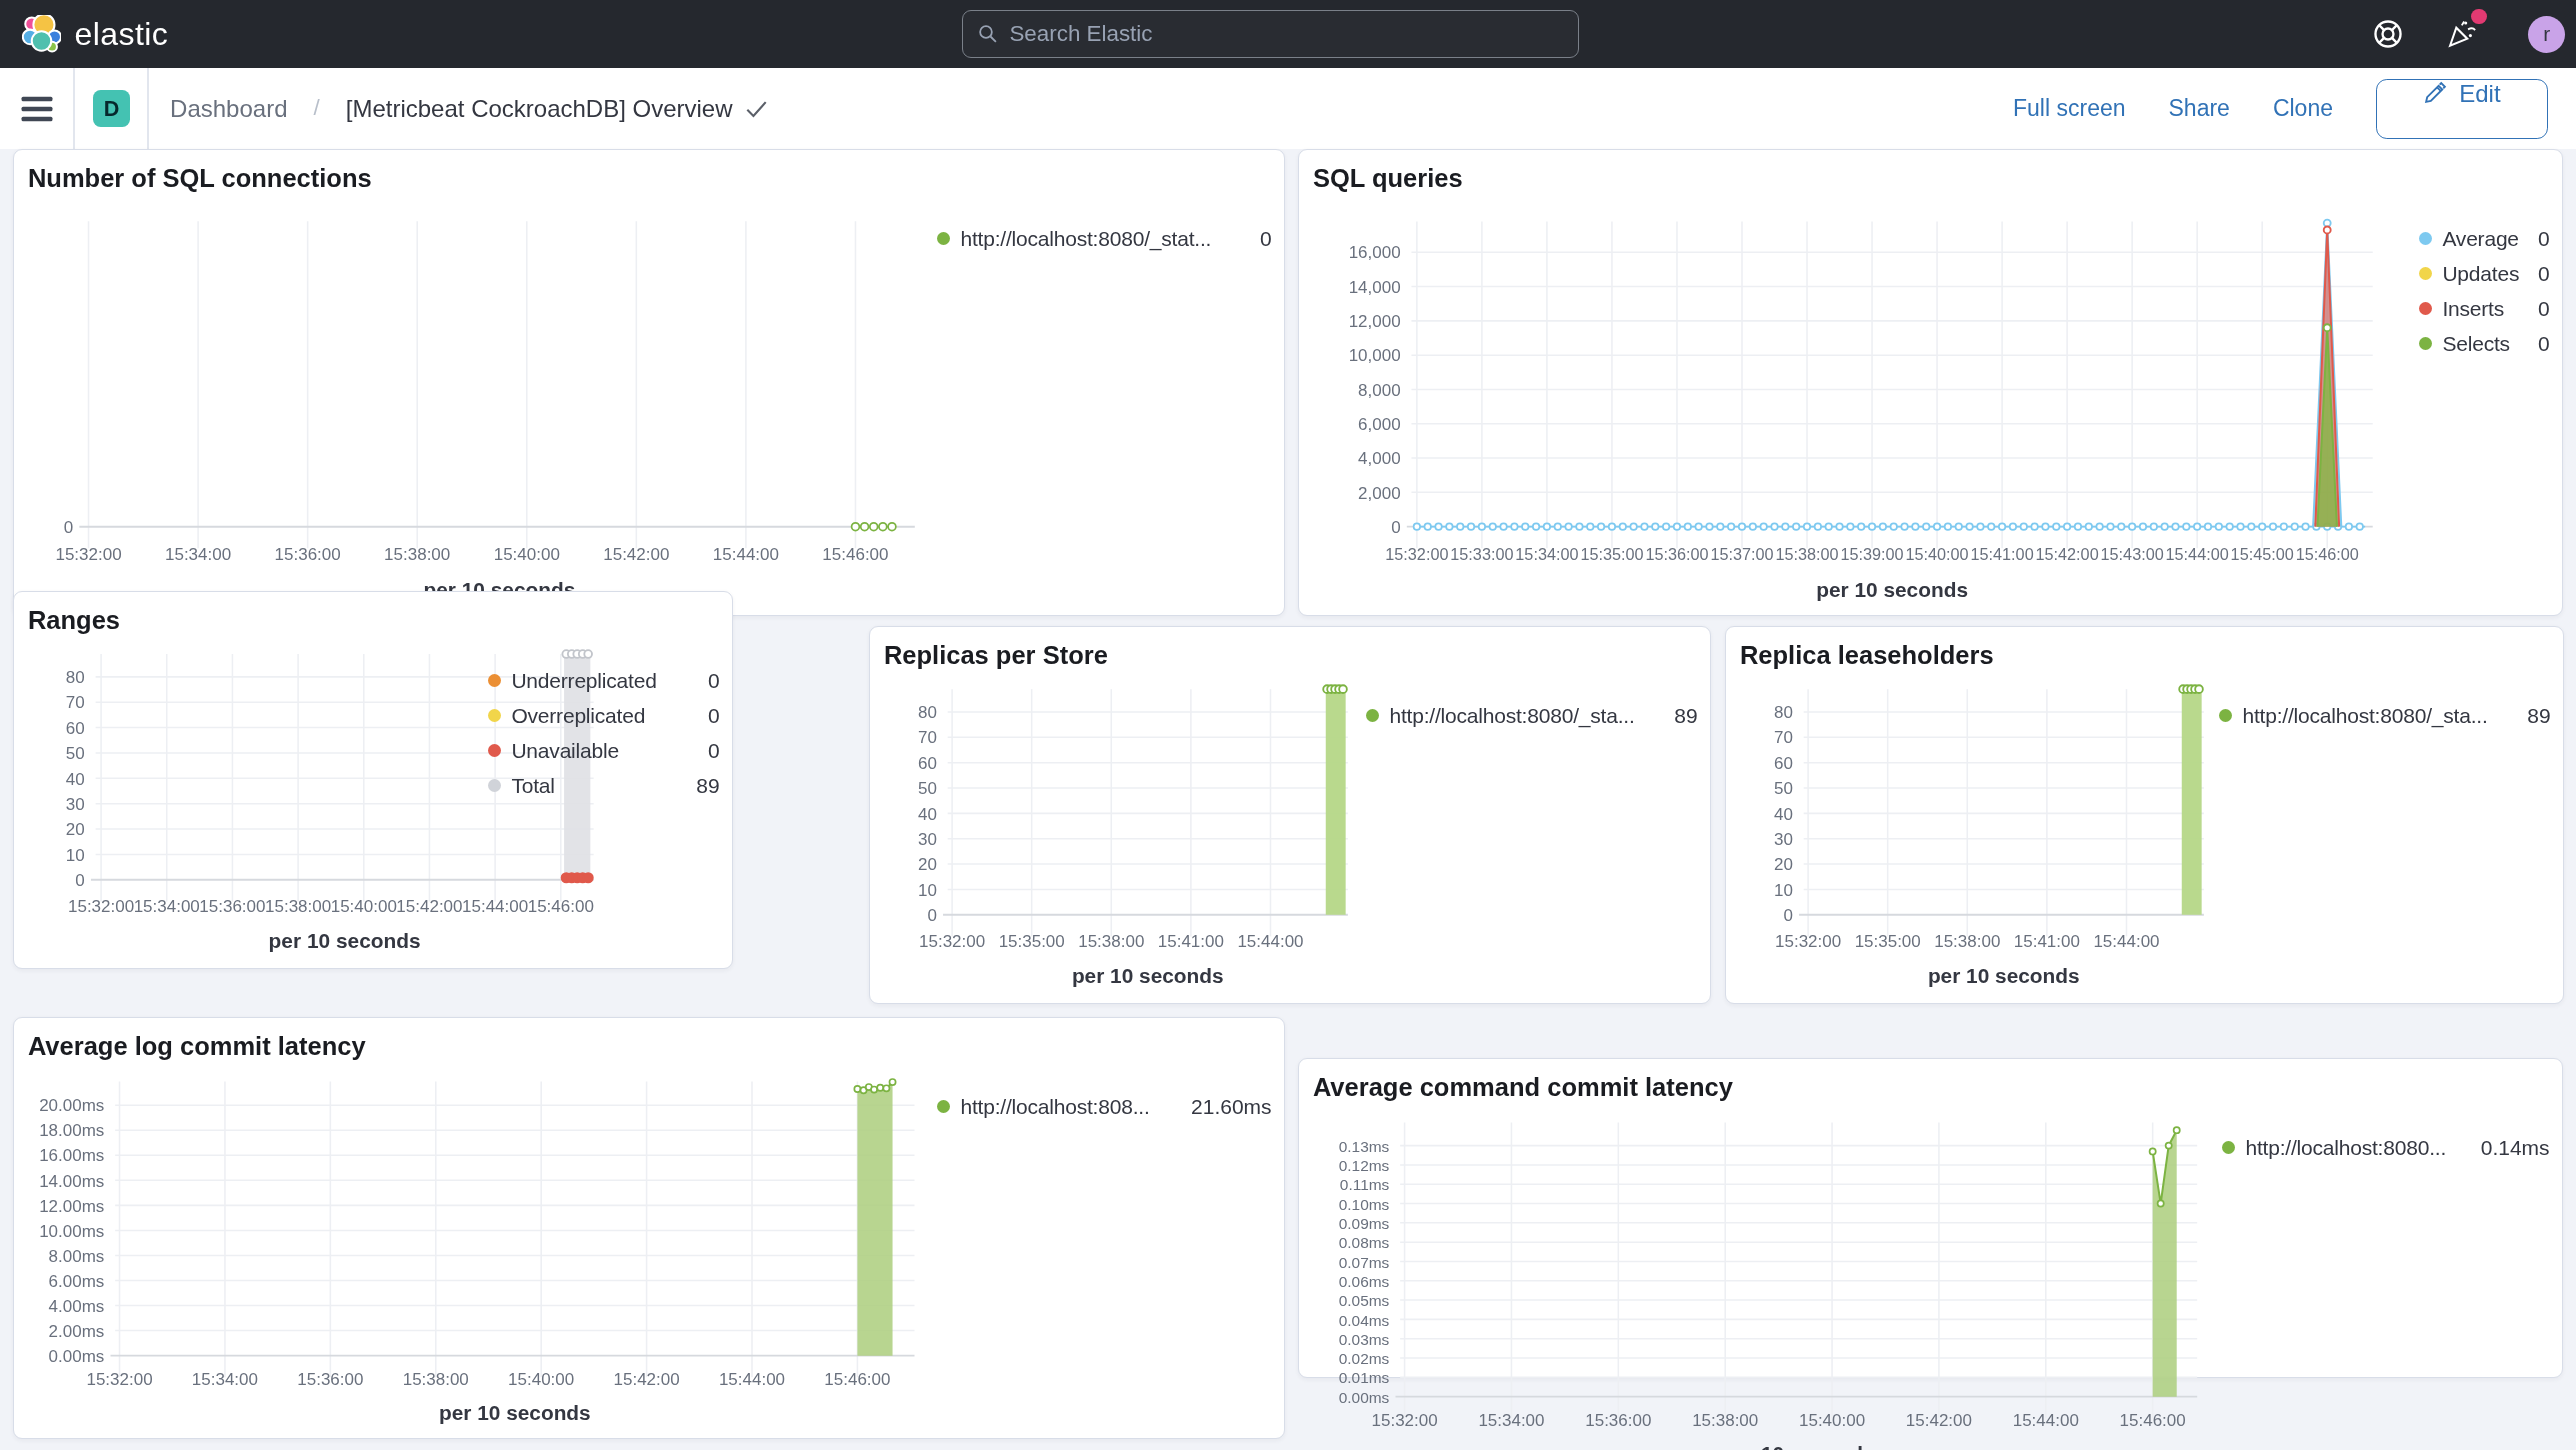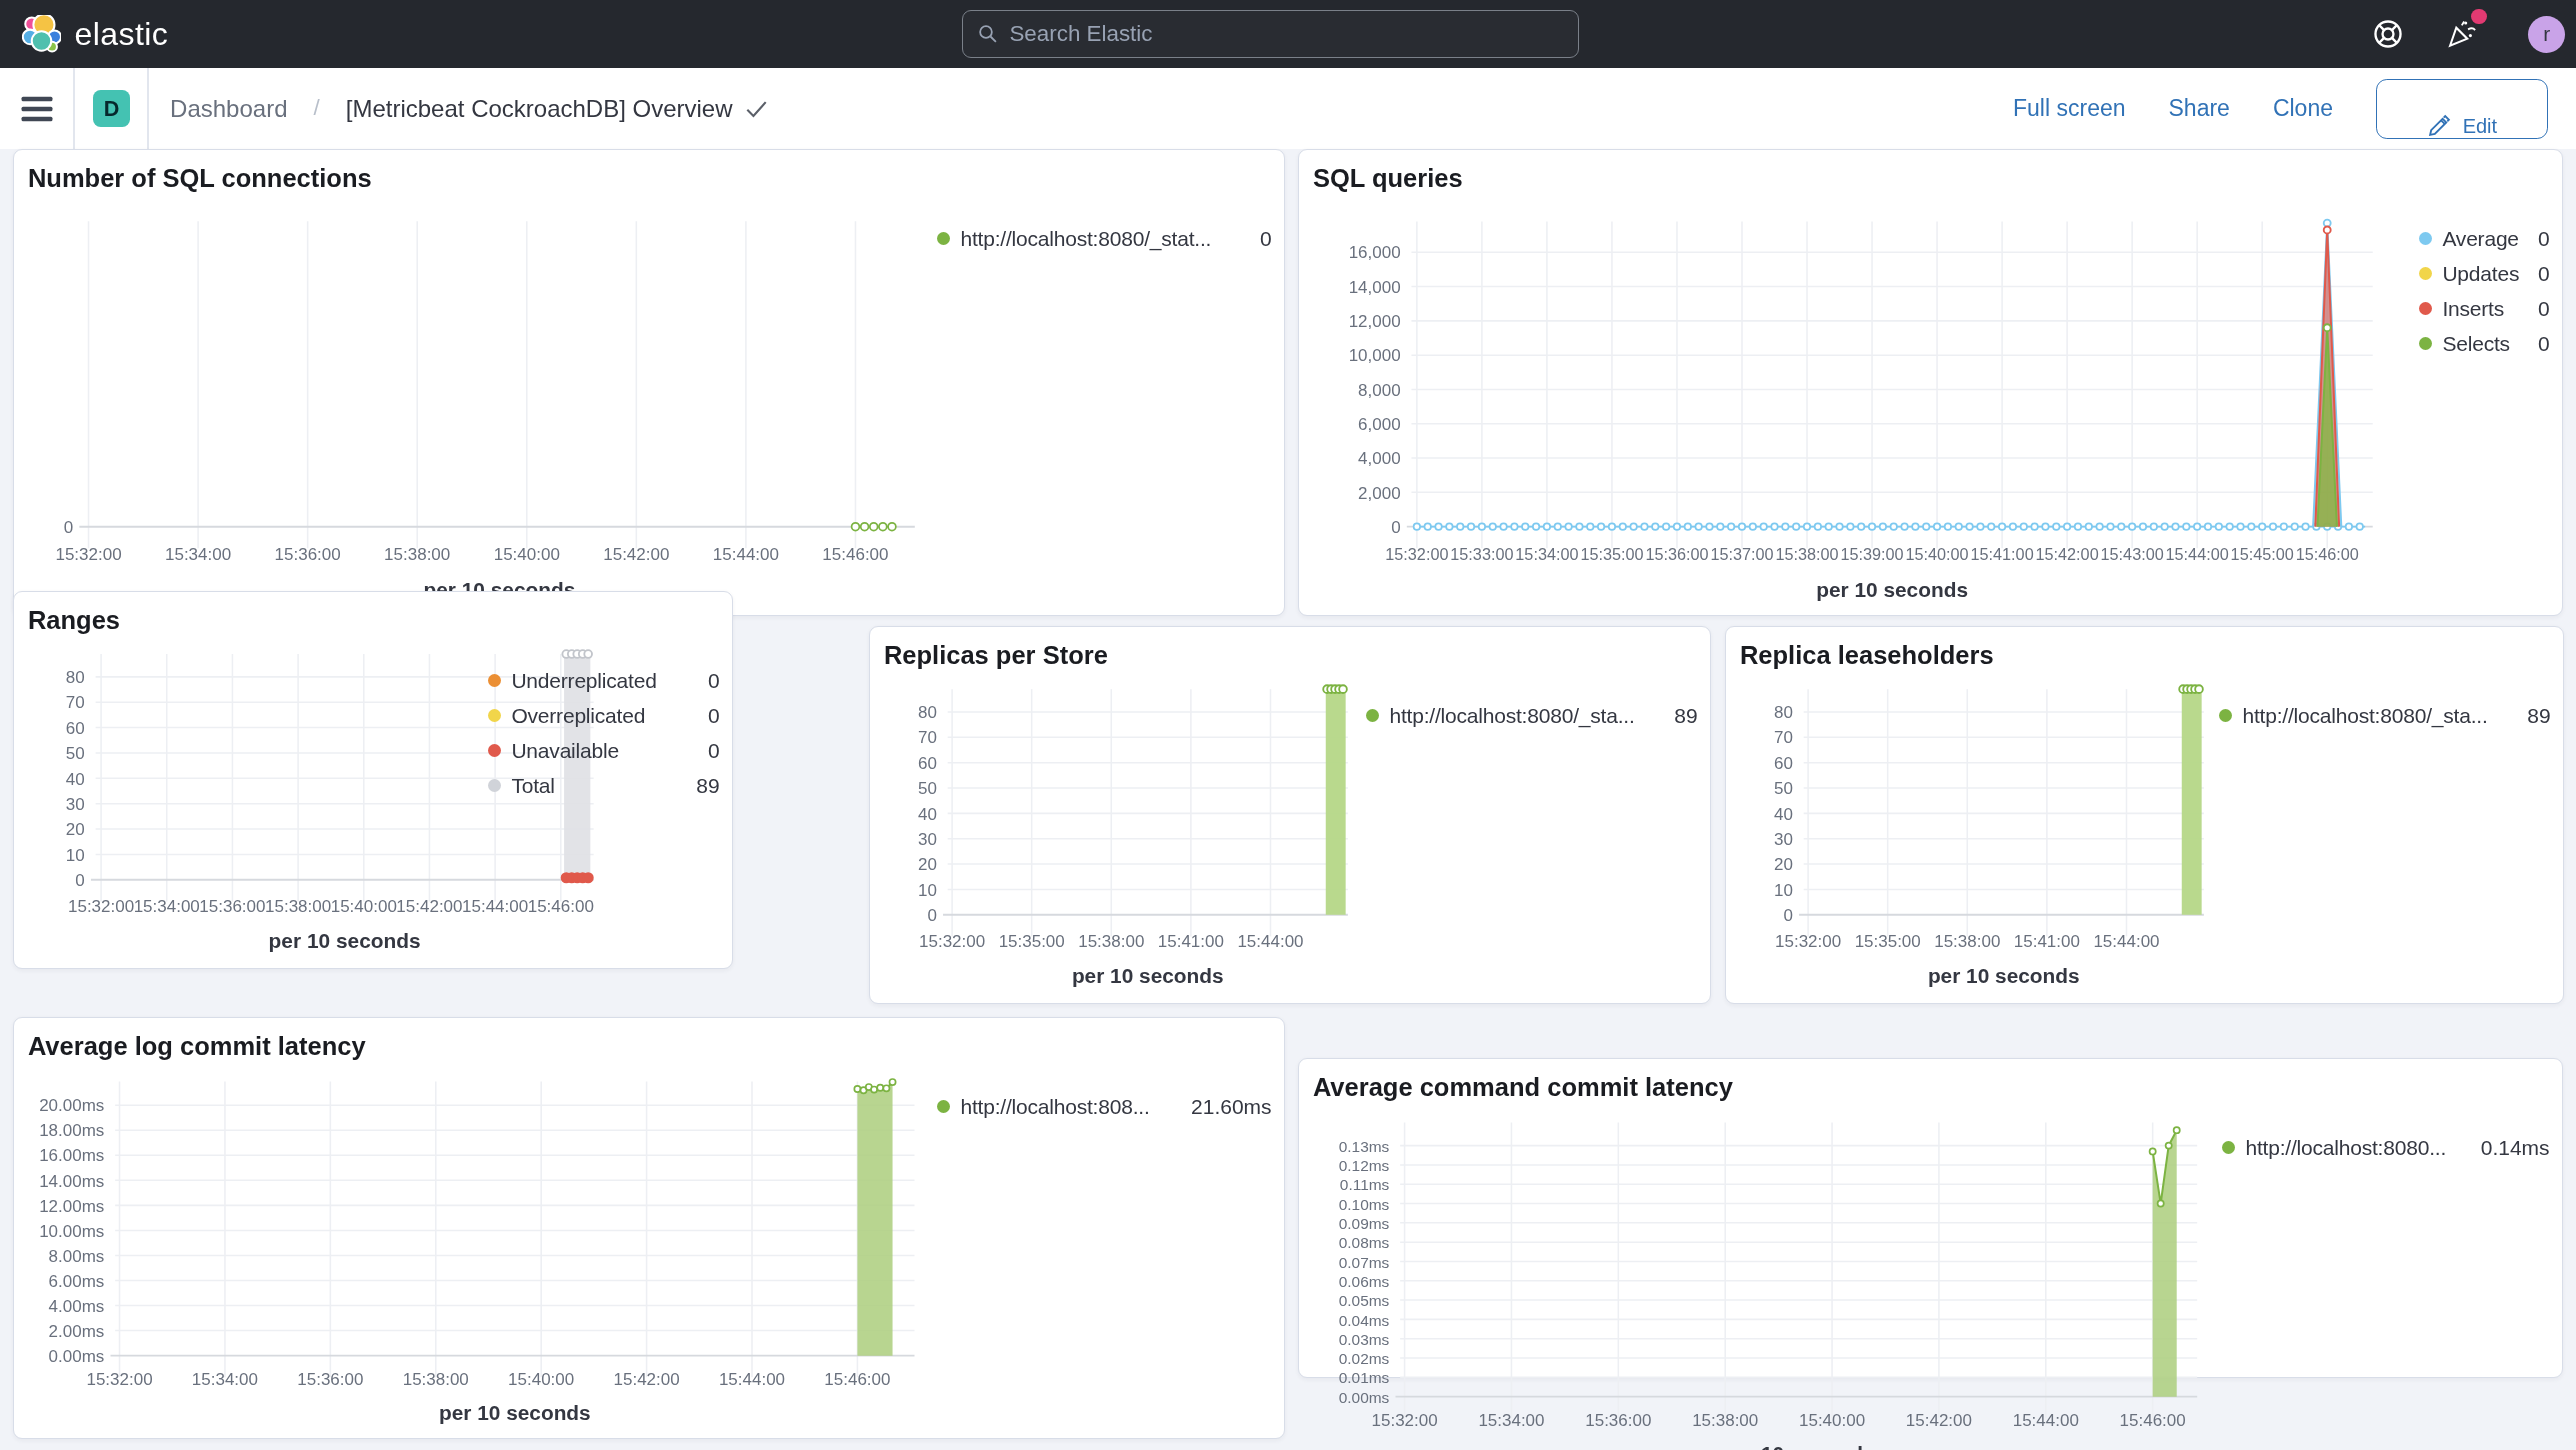--- a/index.html
+++ b/index.html
@@ -48,23 +48,23 @@
     display:flex; align-items:center; justify-content:center;
     margin:0 17px 0 18.5px;
   }
   .breadcrumb { display:flex; align-items:flex-start; margin-left:21.6px; gap:26px; }
   .bc-root { color:#69707d; font-size:24px; cursor:pointer; }
   .bc-sep  { color:#b8bfca; font-size:22.4px; }
   .bc-title{ color:#343741; font-size:24px; font-weight:500; cursor:pointer; display:flex; align-items:center; gap:12.4px; }
   .tb-actions { margin-left:auto; display:flex; align-items:center; gap:43px; padding-right:28px; }
   .tb-link { color:#3172b6; font-size:23px; font-weight:500; cursor:pointer; white-space:nowrap; }
   .edit-btn {
-    display:flex; align-items:flex-end; justify-content:center; gap:10.8px;
+    display:flex; align-items:flex-start; justify-content:center; gap:10.8px;
     width:172px; height:60px; border:1.9px solid #3172b6; border-radius:10.8px;
-    color:#3172b6; font-size:20px; font-weight:500; background:#fff; cursor:pointer;
+    color:#3172b6; font-size:24px; font-weight:500; background:#fff; cursor:pointer;
   }
   
   .panel {
     position:absolute; background:#ffffff;
     border:1.5px solid #d8dde8; border-radius:9px;
     box-shadow:0 1.5px 4.6px rgba(30,40,60,0.05);
     padding:12.4px 12.4px;
   }
   .ptitle { font-size:25.5px; font-weight:700; color:#1a1c21; margin:1.5px 0 4.6px 1.5px; }
   .chart-slot { position:absolute; left:12.4px; top:48px; }

